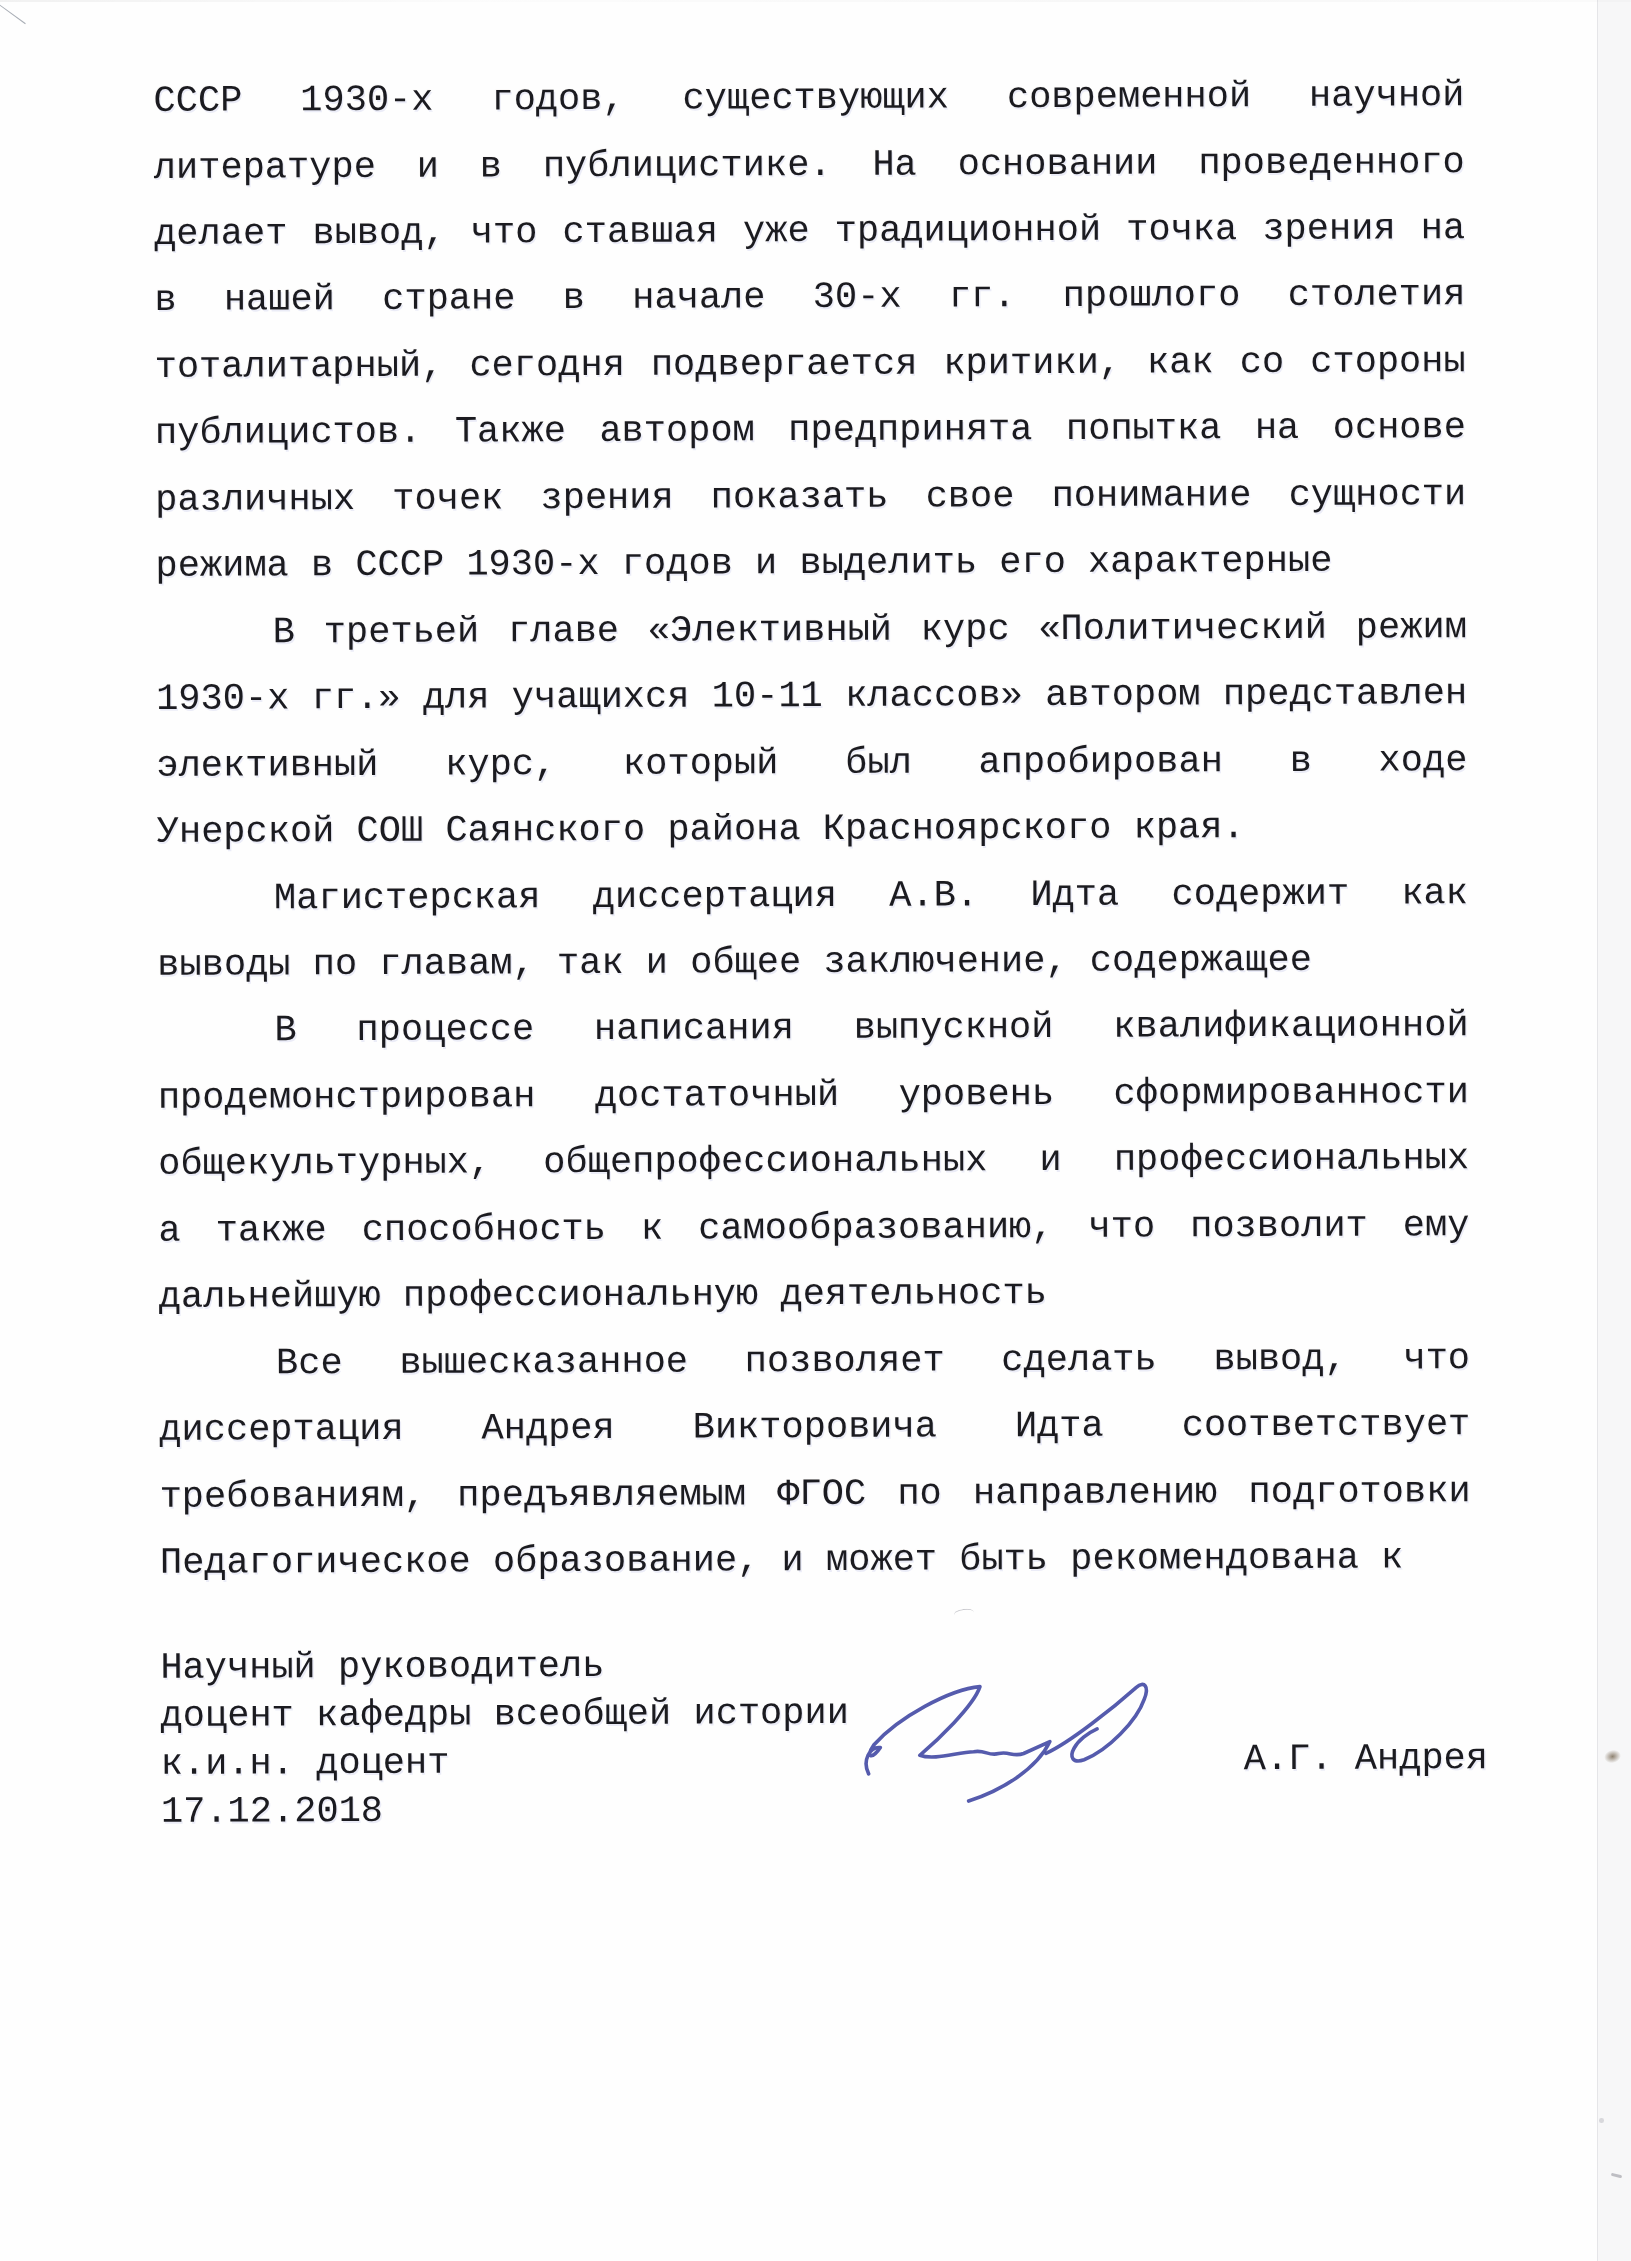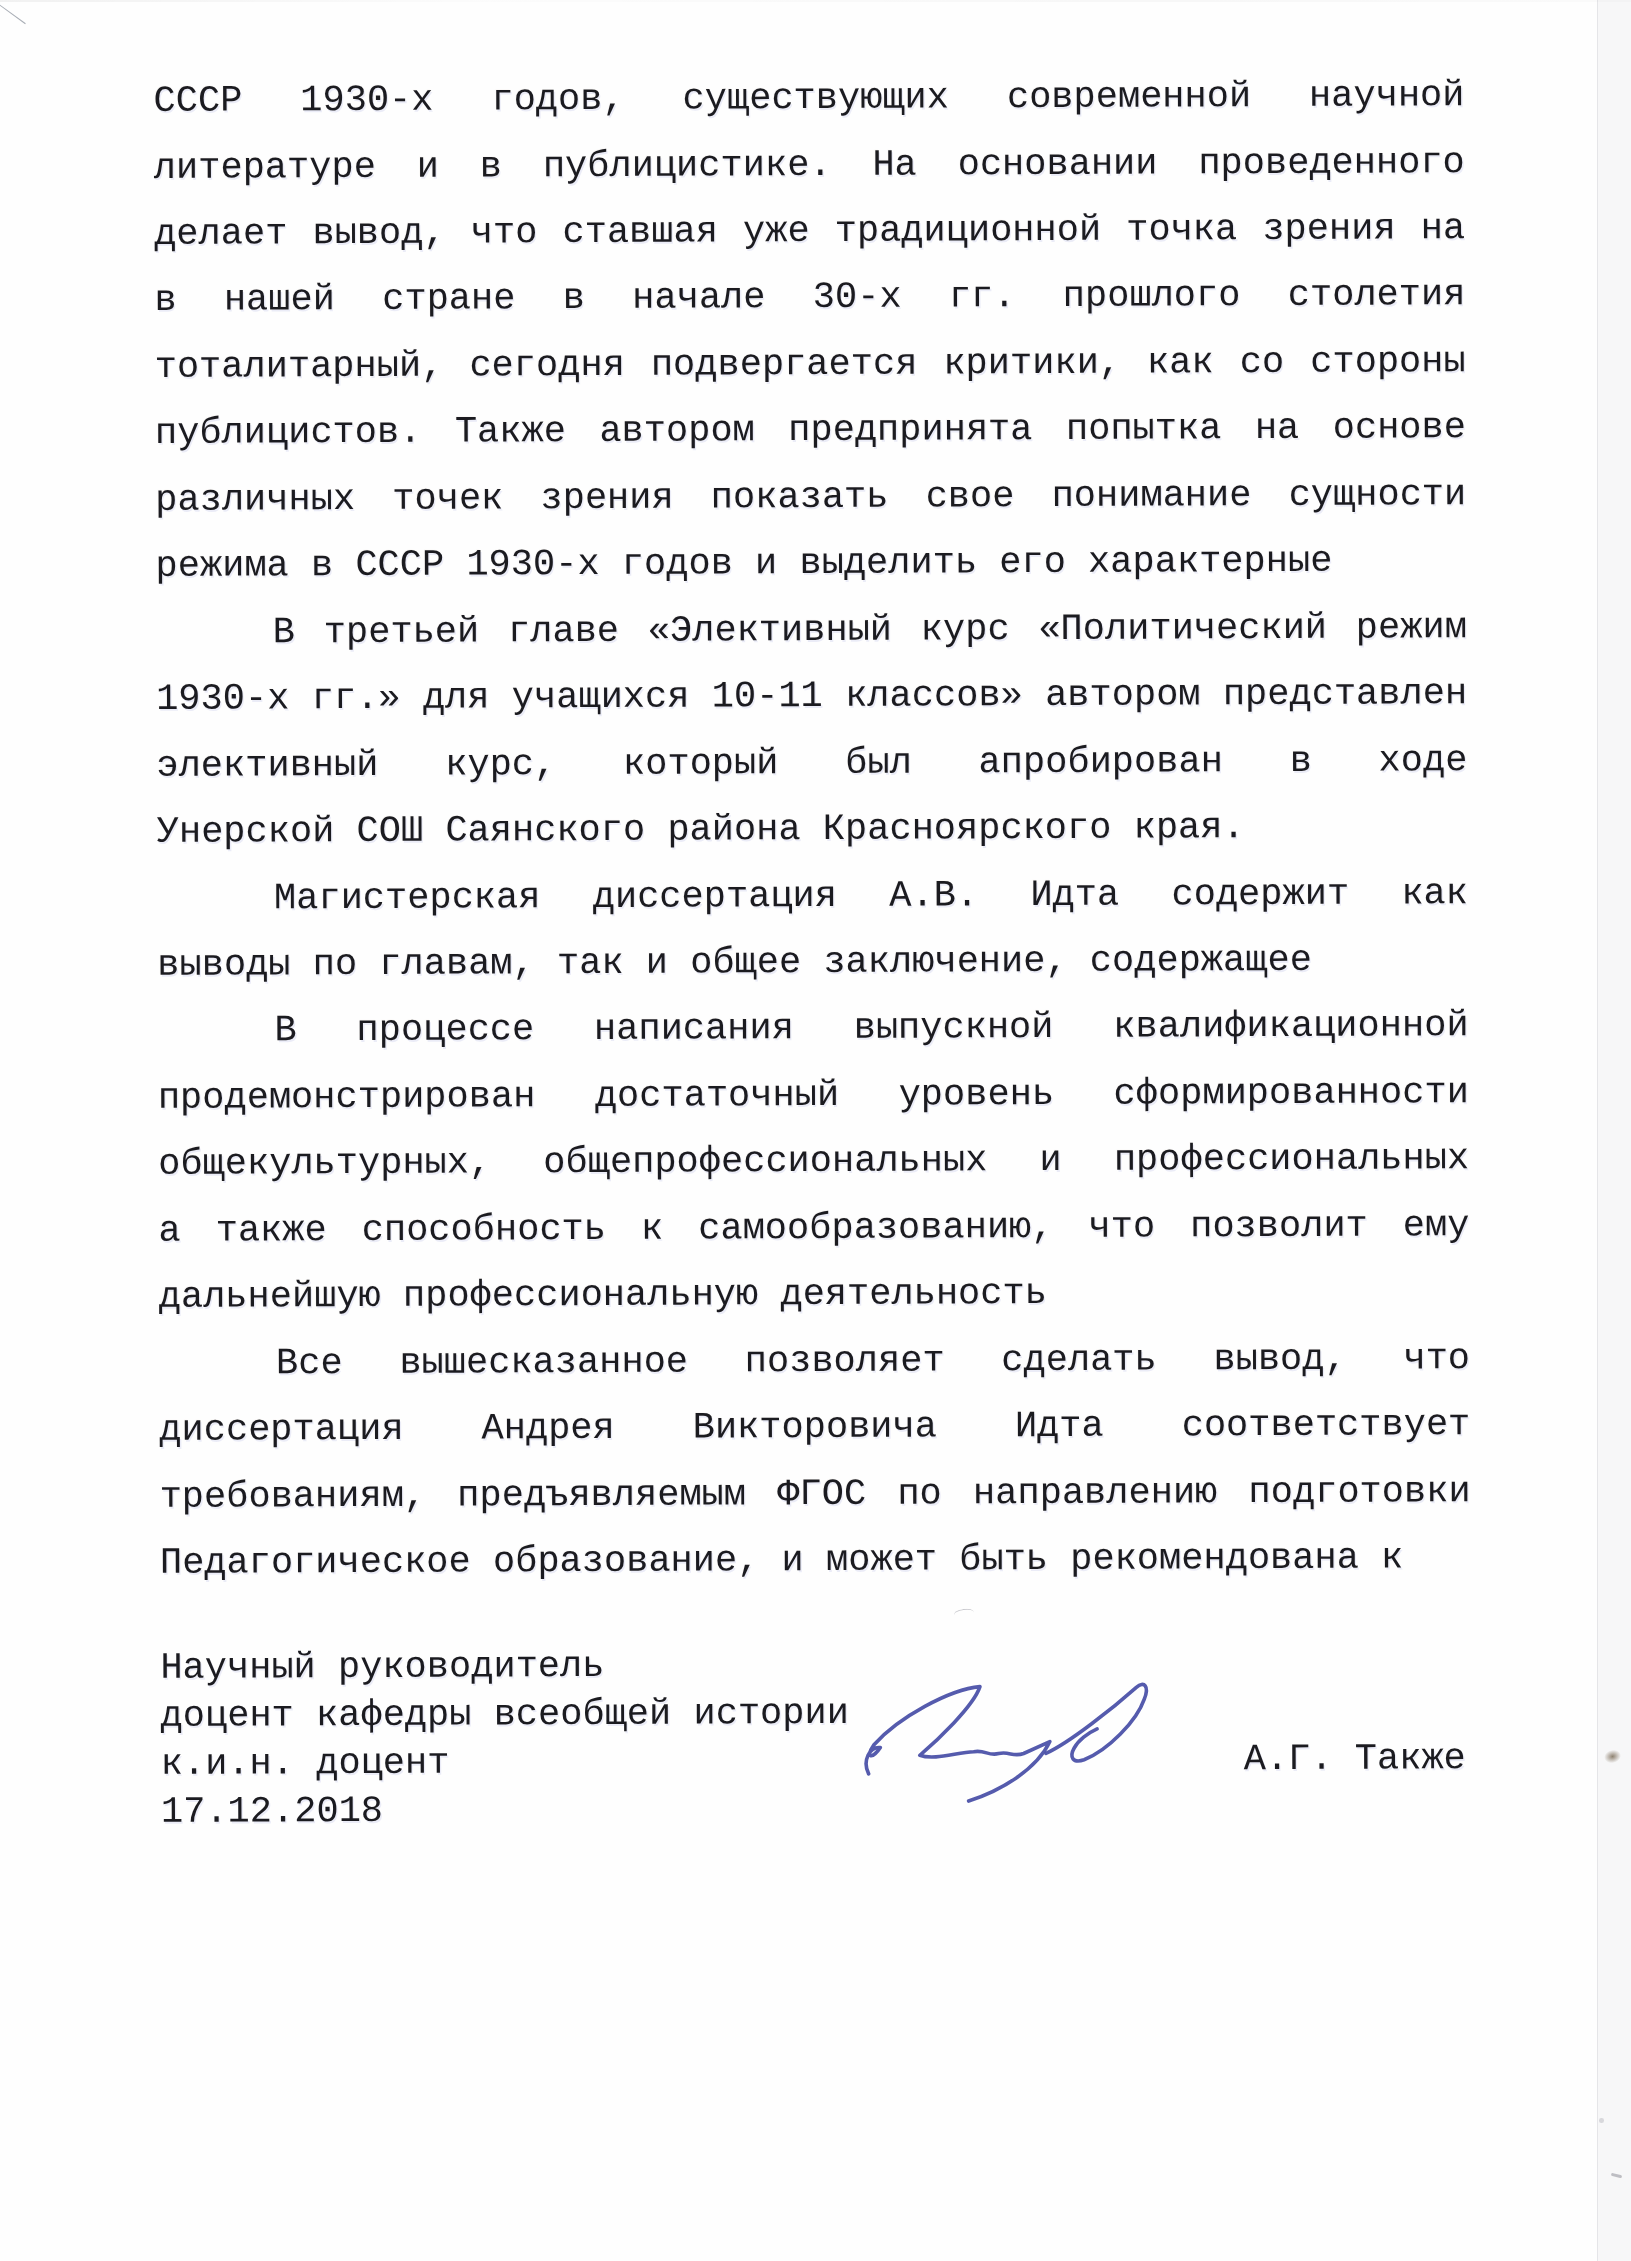--- a/index.html
+++ b/index.html
@@ -108,21 +108,21 @@
         <div class="line" style="top: 1527px;">Педагогическое образование, и может быть рекомендована к защите.</div>
       </div>
 
     <div class="sig-block">
       <div>Научный руководитель</div>
       <div>доцент кафедры всеобщей истории</div>
       <div>к.и.н. доцент</div>
       <div>17.12.2018</div>
     </div>
 
-    <div class="signer-name">А.Г. Также</div>
+    <div class="signer-name">А.Г. Андрея</div>
 
     <svg class="signature-svg" viewBox="0 0 452 232" fill="none" xmlns="http://www.w3.org/2000/svg">
       <path stroke-width="5.5" stroke-linecap="round" stroke-linejoin="round" opacity="0.92" d="M 18,158
                C 8,138 20,116 36,118
                C 24,136 12,134 26,114
                C 64,72 142,30 188,26
                C 178,56 122,108 96,130
                C 118,138 152,126 178,125
                C 196,122 200,132 216,128
                C 232,124 238,134 254,128

